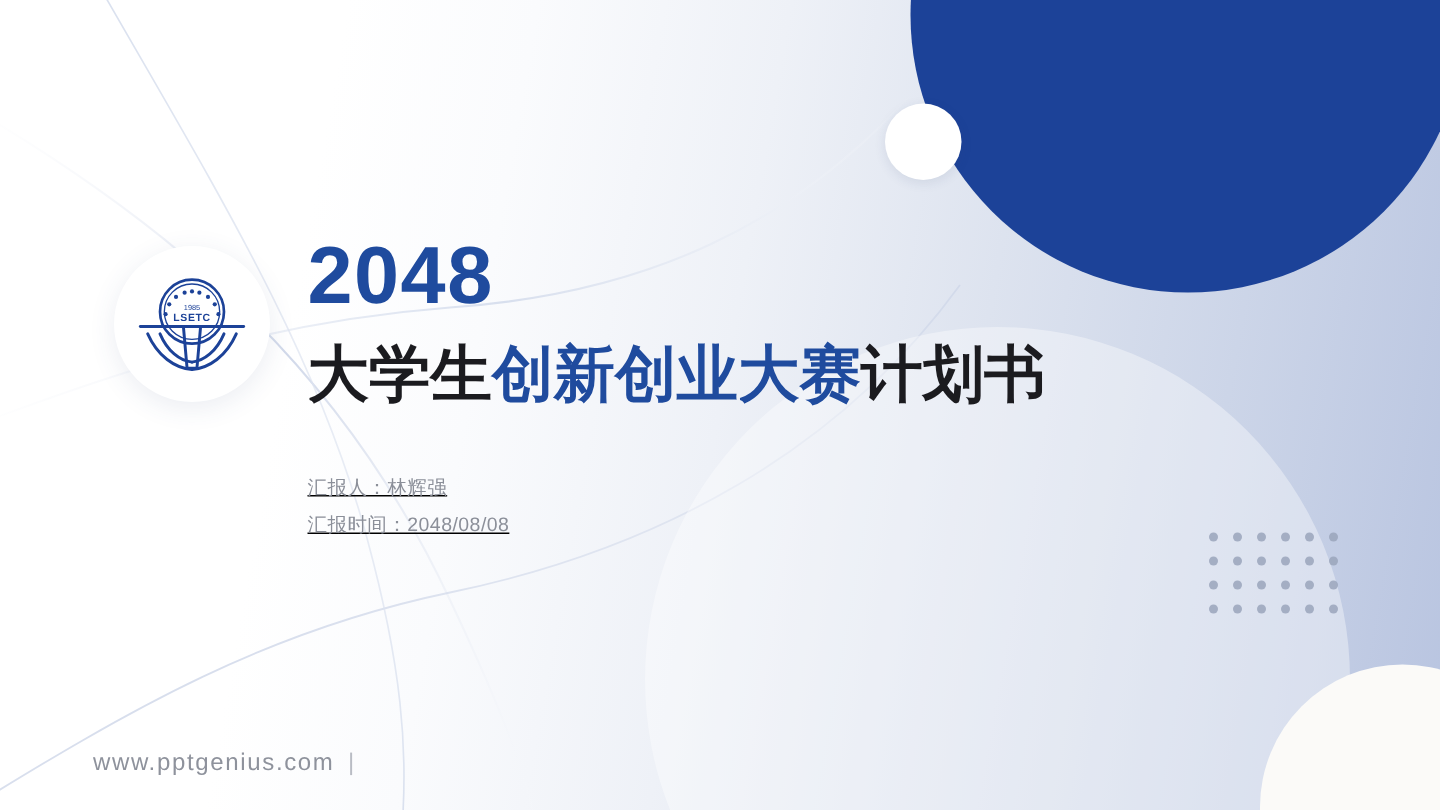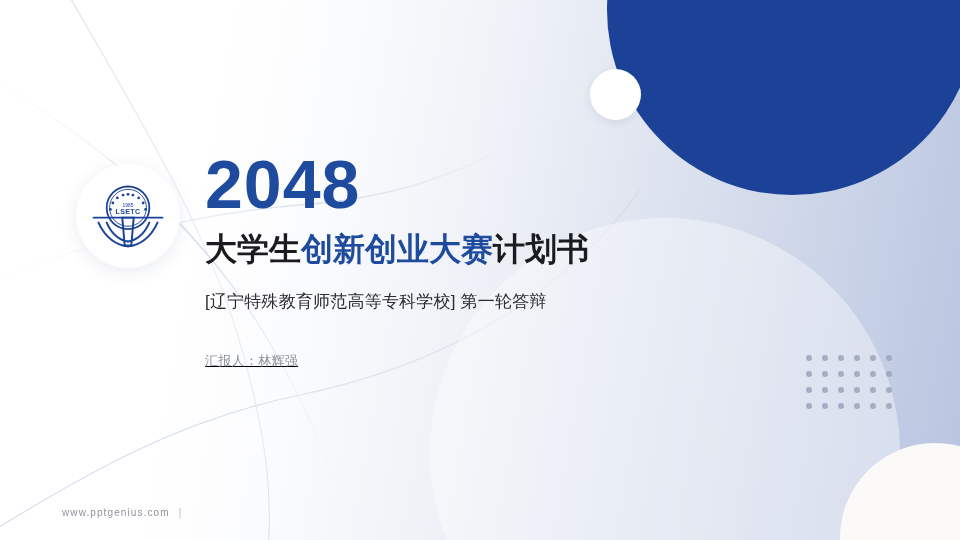--- a/index.html
+++ b/index.html
@@ -111,30 +111,30 @@
   .logo-wrap svg { display: block; }
 
   
   .content {
     position: absolute;
     left: 205px;
     top: 150px;
     width: 640px;
   }
   .year {
-    font-size: 68px;
+    font-size: 54px;
     line-height: 68px;
     font-weight: 700;
     letter-spacing: 1px;
     color: #1f4b9e;
     font-family: "Liberation Sans", "DejaVu Sans", sans-serif;
     margin: 0 0 2px 0;
   }
   .headline {
-    font-size: 32px;
+    font-size: 41px;
     line-height: 58px;
     font-weight: 700;
     letter-spacing: 0px;
     margin: 0;
     white-space: nowrap;
   }
   .headline .dark { color: #1b1b1f; }
   .headline .blue { color: #1f4b9e; }
 
   .subtitle {
@@ -157,21 +157,21 @@
     letter-spacing: .3px;
   }
 
   
   .footer {
     position: absolute;
     left: 62px;
     bottom: 22px;
     display: flex;
     align-items: center;
-    font-size: 10px;
+    font-size: 16px;
     color: #8e929c;
     letter-spacing: 1.1px;
   }
   .footer .sep {
     margin: 0 9px;
     color: #b9bcc4;
     letter-spacing: 0;
   }
   .footer .school { letter-spacing: 1.6px; }
 </style>
@@ -263,24 +263,24 @@
       <path d="M 43 52 L 57 52 L 54 86 L 46 86 Z" fill="none" stroke="#1c4298" stroke-width="2.4"></path>
     </svg>
   </div>
 
   <div class="content">
 
     <div class="year">2048</div>
 
     <h1 class="headline"><span class="dark">大学生</span><span class="blue">创新创业大赛</span><span class="dark">计划书</span></h1>
 
-    <p class="subtitle">[辽宁特殊教育师范高等专科学校] 第一轮答辩</p>
 
     <div class="meta">
       <p>汇报人：林辉强</p>
+      <p>汇报时间：2048/08/08</p>
     </div>
   </div>
 
   <div class="footer">
     <span>www.pptgenius.com</span>
     <span class="sep">|</span>
   </div>
 
 </div>
 

